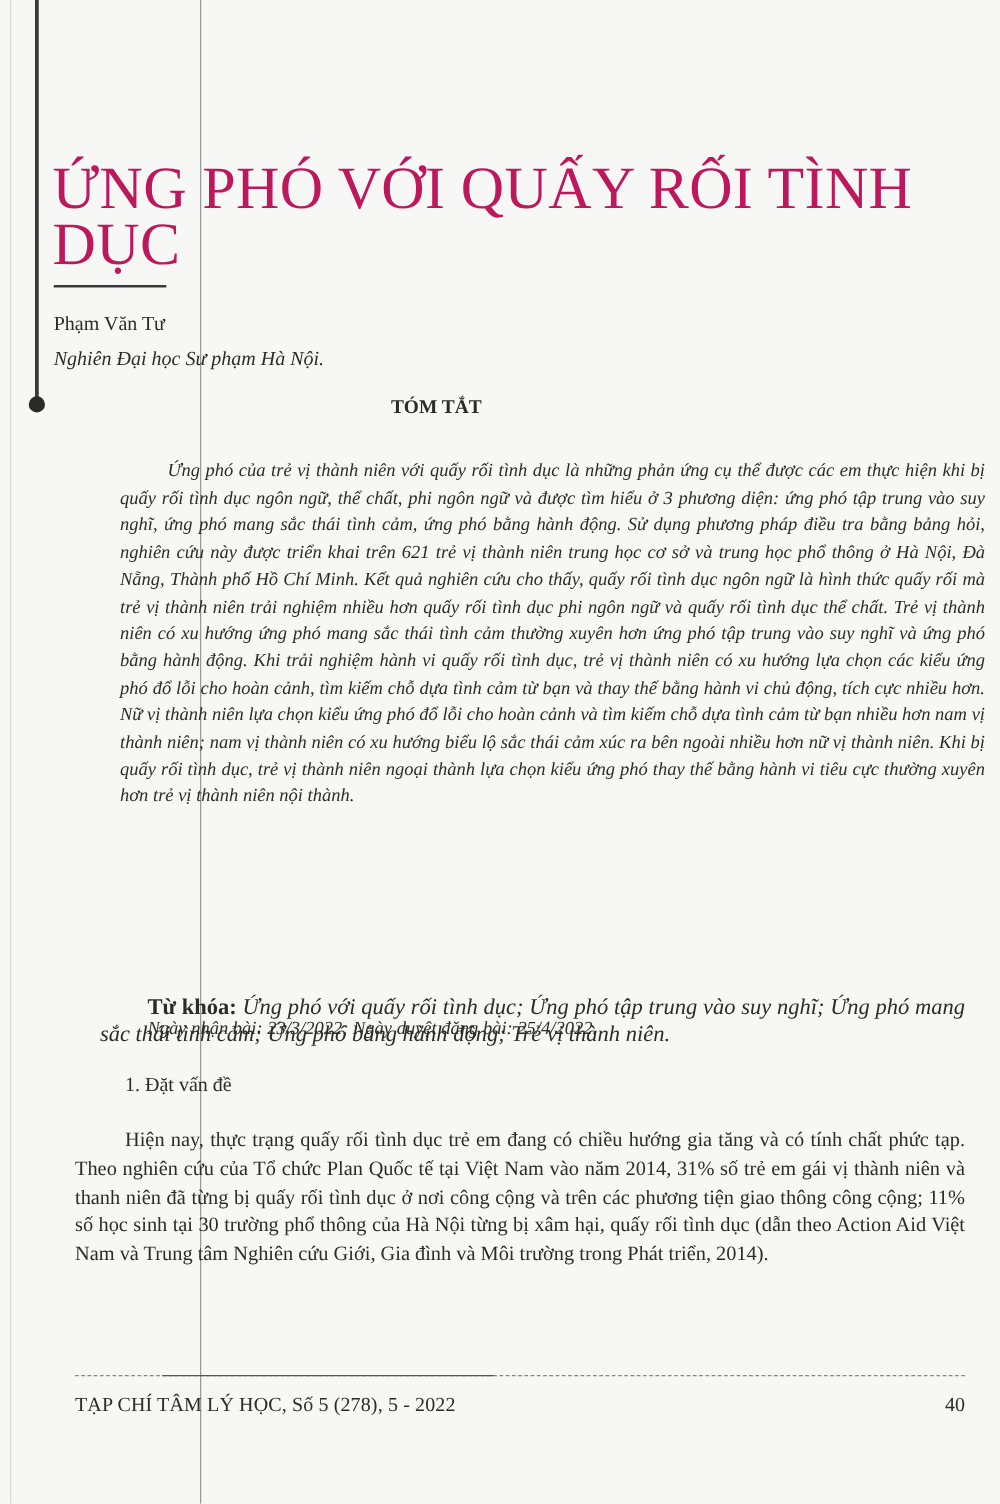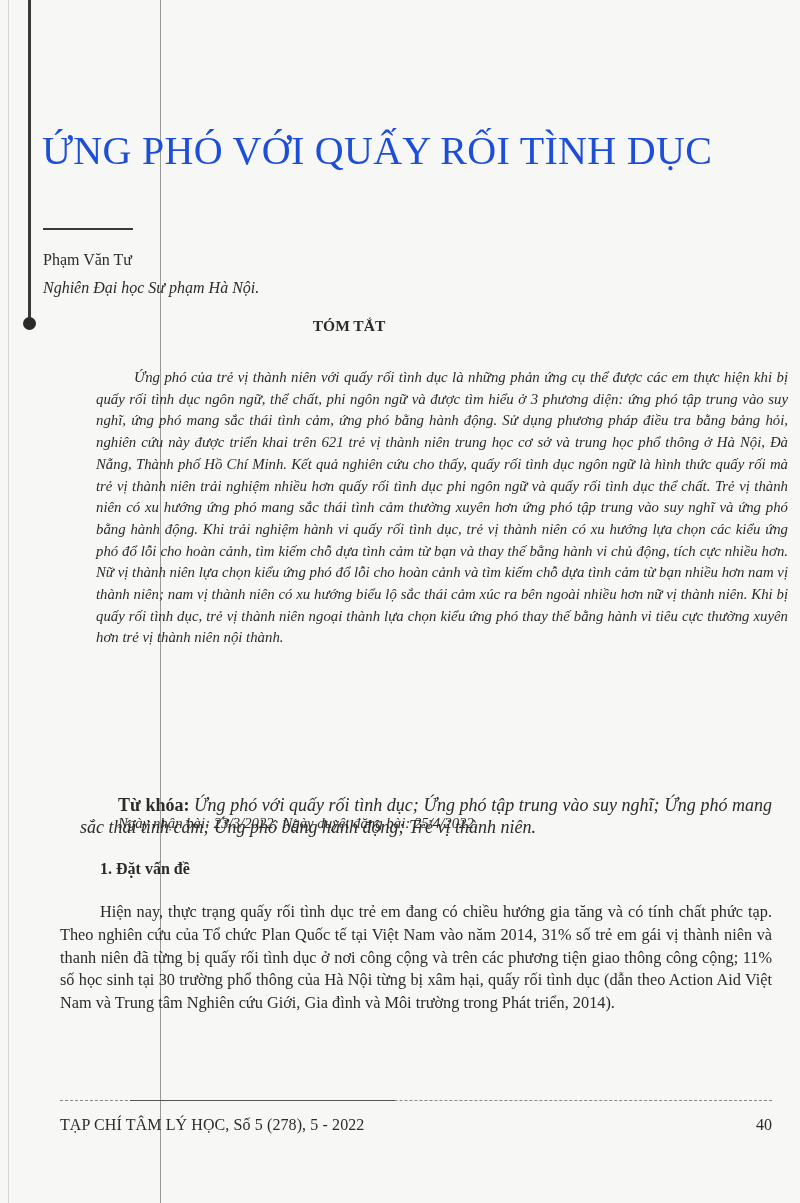--- a/index.html
+++ b/index.html
@@ -46,24 +46,24 @@
       top: 0;
       width: 1px;
       height: 1203px;
       background: #7a7a7a;
       opacity: 0.75;
     }
     .title {
       position: absolute;
       left: 42px;
       top: 128px;
-      font-size: 40px;
+      font-size: 48px;
       line-height: 45px;
       letter-spacing: 0.3px;
-      color: #1d4ed8;
+      color: #be185d;
       margin: 0;
       font-weight: normal;
     }
     .title-underline {
       position: absolute;
       left: 43px;
       top: 228px;
       width: 90px;
       height: 2px;
       background: #3a3a3a;
@@ -127,21 +127,21 @@
       left: 118px;
       top: 815px;
       font-size: 14.8px;
       font-style: italic;
     }
     .section-heading {
       position: absolute;
       left: 100px;
       top: 860px;
       font-size: 16px;
-      font-weight: bold;
+      font-weight: normal;
     }
     .body-text {
       position: absolute;
       left: 60px;
       top: 901px;
       width: 712px;
       font-size: 16.3px;
       line-height: 22.8px;
       text-align: justify;
       text-indent: 40px;

